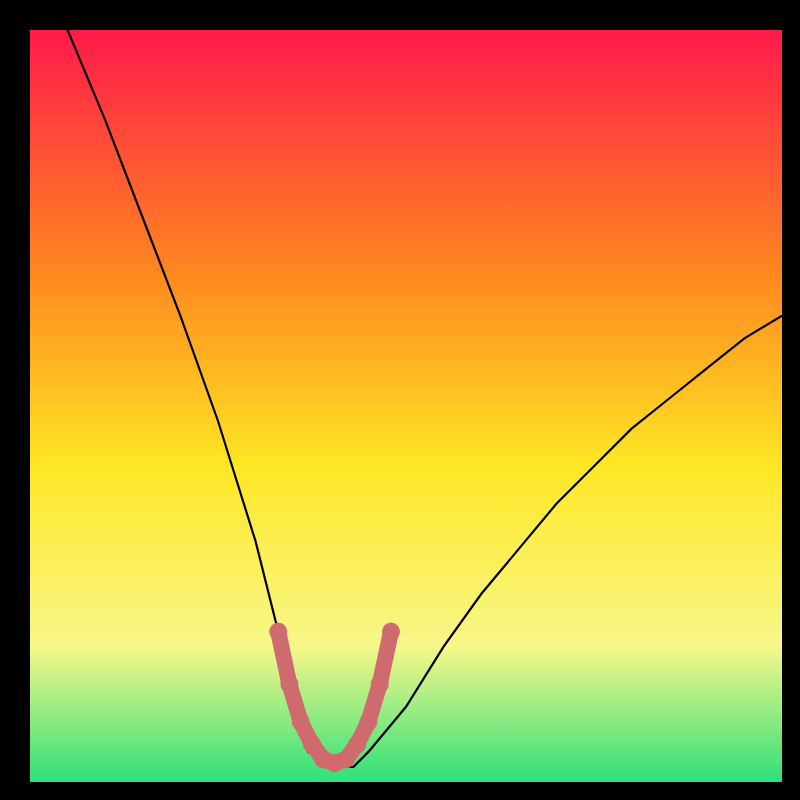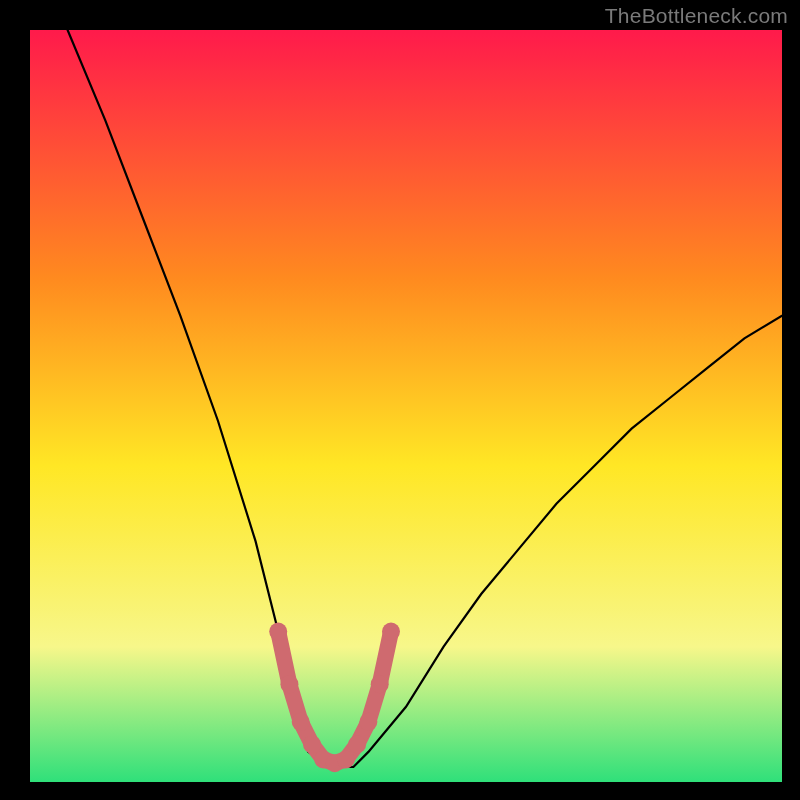--- a/index.html
+++ b/index.html
@@ -33,21 +33,20 @@
     position: absolute;
     left: 0;
     top: 0;
   }
 </style>
 </head>
 <body>
 
 <div class="frame">
 
-  <div class="watermark">TheBottleneck.com</div>
 
   <svg width="800" height="800" viewBox="0 0 800 800">
     <defs>
       <linearGradient id="bg-grad" x1="0" y1="0" x2="0" y2="1">
         <stop id="g0" offset="0%" stop-color="#ff1a4b"></stop>
         <stop id="g1" offset="33%" stop-color="#ff8a1f"></stop>
         <stop id="g2" offset="58%" stop-color="#ffe725"></stop>
         <stop id="g3" offset="82%" stop-color="#f7f78a"></stop>
         <stop id="g4" offset="100%" stop-color="#2fe07a"></stop>
       </linearGradient>

